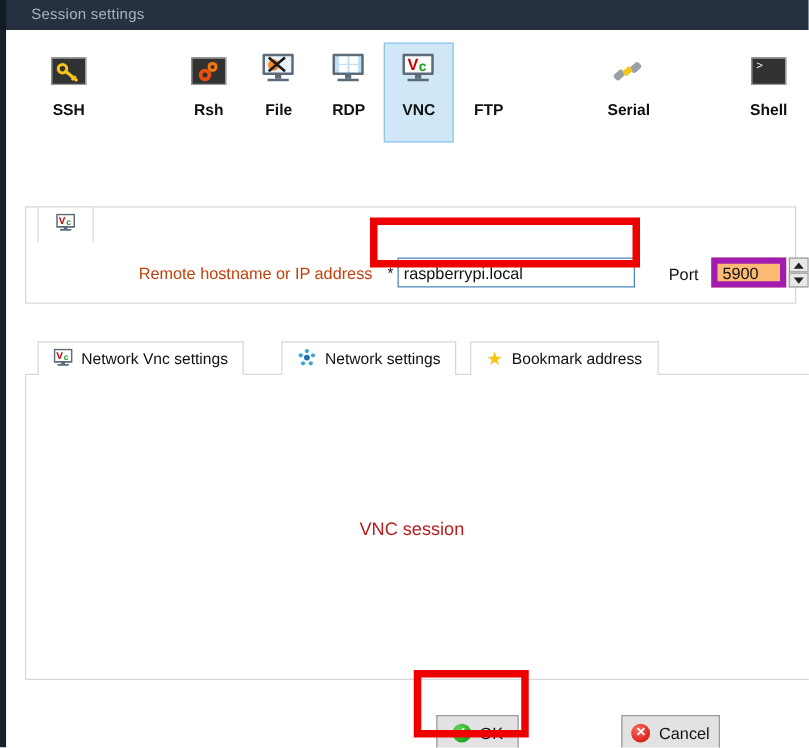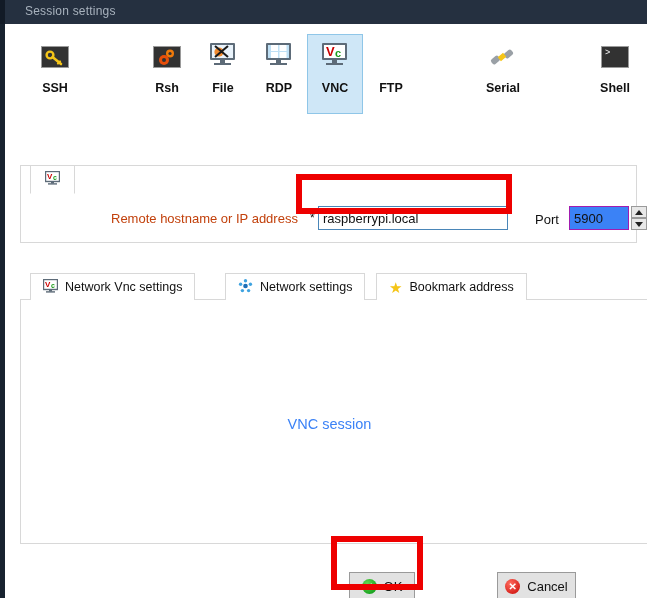--- a/index.html
+++ b/index.html
@@ -89,21 +89,21 @@
   #host-label{ position:absolute; left:106px; top:187px; font-size:13px; color:#c2410c; white-space:nowrap; }
   #req-star{ position:absolute; left:305px; top:187px; font-size:12px; color:#111; }
   #host-input{
     position:absolute; left:313px; top:182px; width:190px; height:24px;
     border:1px solid #4a86b8; background:#fff; font-size:13px; color:#111;
     padding:0 4px; font-family:"Liberation Sans", sans-serif;
   }
   #port-label{ position:absolute; left:530px; top:188px; font-size:13px; color:#111; }
   #port-input{
     position:absolute; left:564px; top:182px; width:60px; height:24px;
-    border:1px solid #a21caf; background:#3b82f6; font-size:13px; color:#111;
+    border:5px solid #a21caf; background:#fdba74; font-size:13px; color:#111;
     padding:0 4px; font-family:"Liberation Sans", sans-serif;
   }
   #port-spin{ position:absolute; left:626px; top:182px; width:16px; height:24px; }
   #port-spin div{
     width:16px;height:12px;background:#e8e8e8;border:1px solid #9a9a9a;
     display:flex;align-items:center;justify-content:center;cursor:pointer;
   }
   .caret{width:0;height:0;border-left:4px solid transparent;border-right:4px solid transparent;}
   .caret.up{border-bottom:5px solid #222;}
   .caret.down{border-top:5px solid #222;}
@@ -118,21 +118,21 @@
     display:flex; align-items:center; gap:7px;
     padding:0 12px; font-size:12.5px; color:#111; white-space:nowrap;
     background:#fff; border:1px solid #d8d8d8; border-bottom:none; cursor:pointer;
   }
   #adv-panel{
     position:absolute; left:15px; top:276px; width:632px; height:244px;
     border:1px solid #d8d8d8; border-top:none; background:#fff;
   }
   #session-text{
     position:absolute; left:0; top:116px; width:617px;
-    text-align:center; font-size:14.5px; color:#3b82f6;
+    text-align:center; font-size:14.5px; color:#b91c1c;
   }
 
   
   .btn{
     position:absolute; height:29px;
     display:flex; align-items:center; justify-content:center; gap:7px;
     background:#e2e2e2; border:1px solid #9a9a9a;
     font-size:13px; color:#111; cursor:pointer;
   }
   #ok-btn{ left:344px; top:548px; width:66px; }

